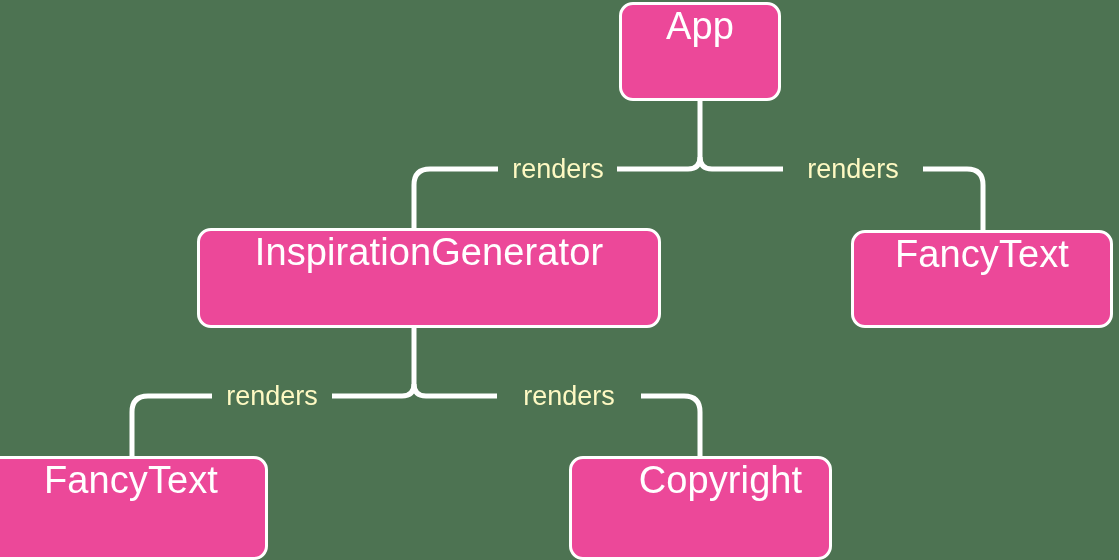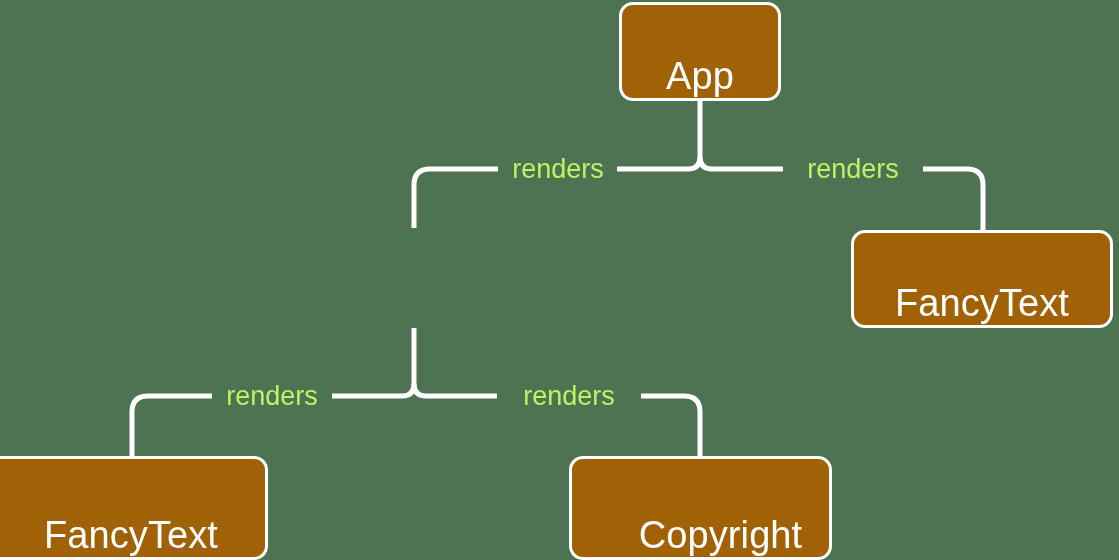--- a/index.html
+++ b/index.html
@@ -22,35 +22,35 @@
   #connector-layer {
     position: absolute;
     left: 0;
     top: 0;
     width: 1119px;
     height: 560px;
   }
   .node {
     position: absolute;
     box-sizing: border-box;
-    background: #a16207;
+    background: #ec4899;
     border: 3px solid #ffffff;
     border-radius: 14px;
     display: flex;
-    align-items: flex-end;
+    align-items: flex-start;
     justify-content: center;
     color: #ffffff;
     font-size: 38px;
     font-weight: 400;
     letter-spacing: 0.1px;
     white-space: nowrap;
   }
   .edge-label {
     position: absolute;
-    color: #bef264;
+    color: #fef9c3;
     font-size: 27px;
     font-weight: 500;
     white-space: nowrap;
     transform: translate(-50%, -50%);
     text-align: center;
     line-height: 1;
   }
 </style>
 </head>
 <body>
@@ -86,20 +86,23 @@
       <path d="M 641 396 L 684 396"></path>
       <path d="M 684 396 Q 700 396 700 412 L 700 456"></path>
 
     </g>
   </svg>
 
   <div class="node" style="left:619px; top:2px; width:162px; height:99px;">
     <span>App</span>
   </div>
 
+  <div class="node" style="left:197px; top:228px; width:464px; height:100px;">
+    <span>InspirationGenerator</span>
+  </div>
 
   <div class="node" style="left:851px; top:230px; width:262px; height:98px;">
     <span>FancyText</span>
   </div>
 
   <div class="node" style="left:-24px; top:456px; width:292px; height:104px; border-bottom-left-radius:0; border-top-left-radius:14px;">
     <span style="margin-left:18px;">FancyText</span>
   </div>
 
   <div class="node" style="left:569px; top:456px; width:263px; height:104px;padding-left:40px;">

